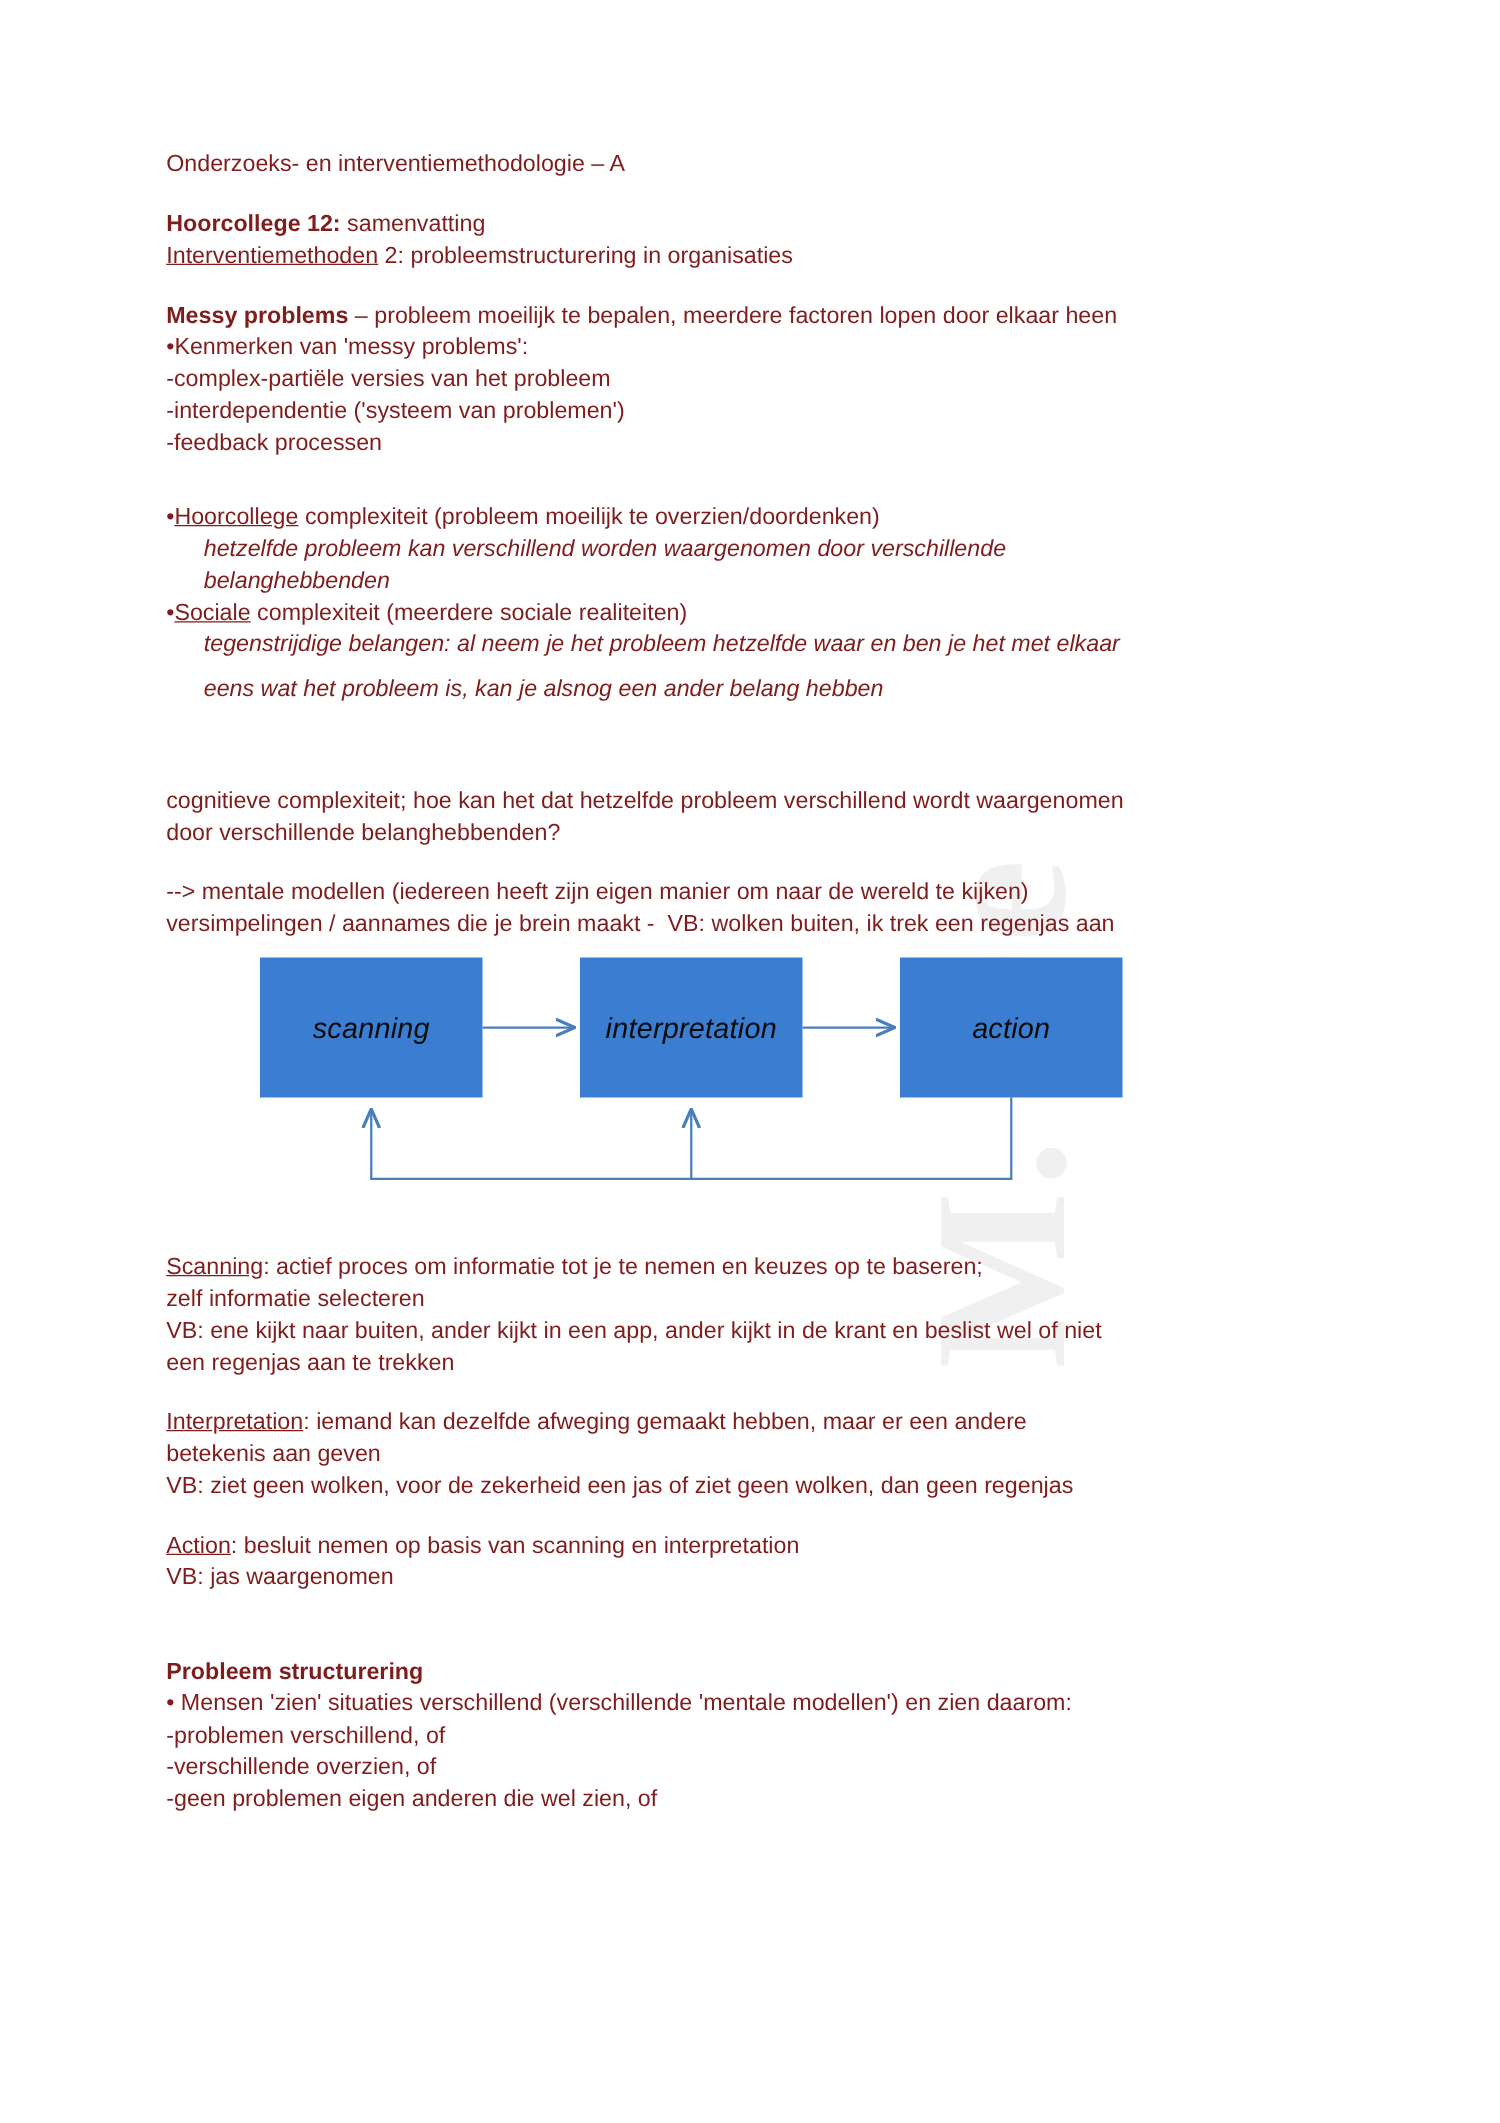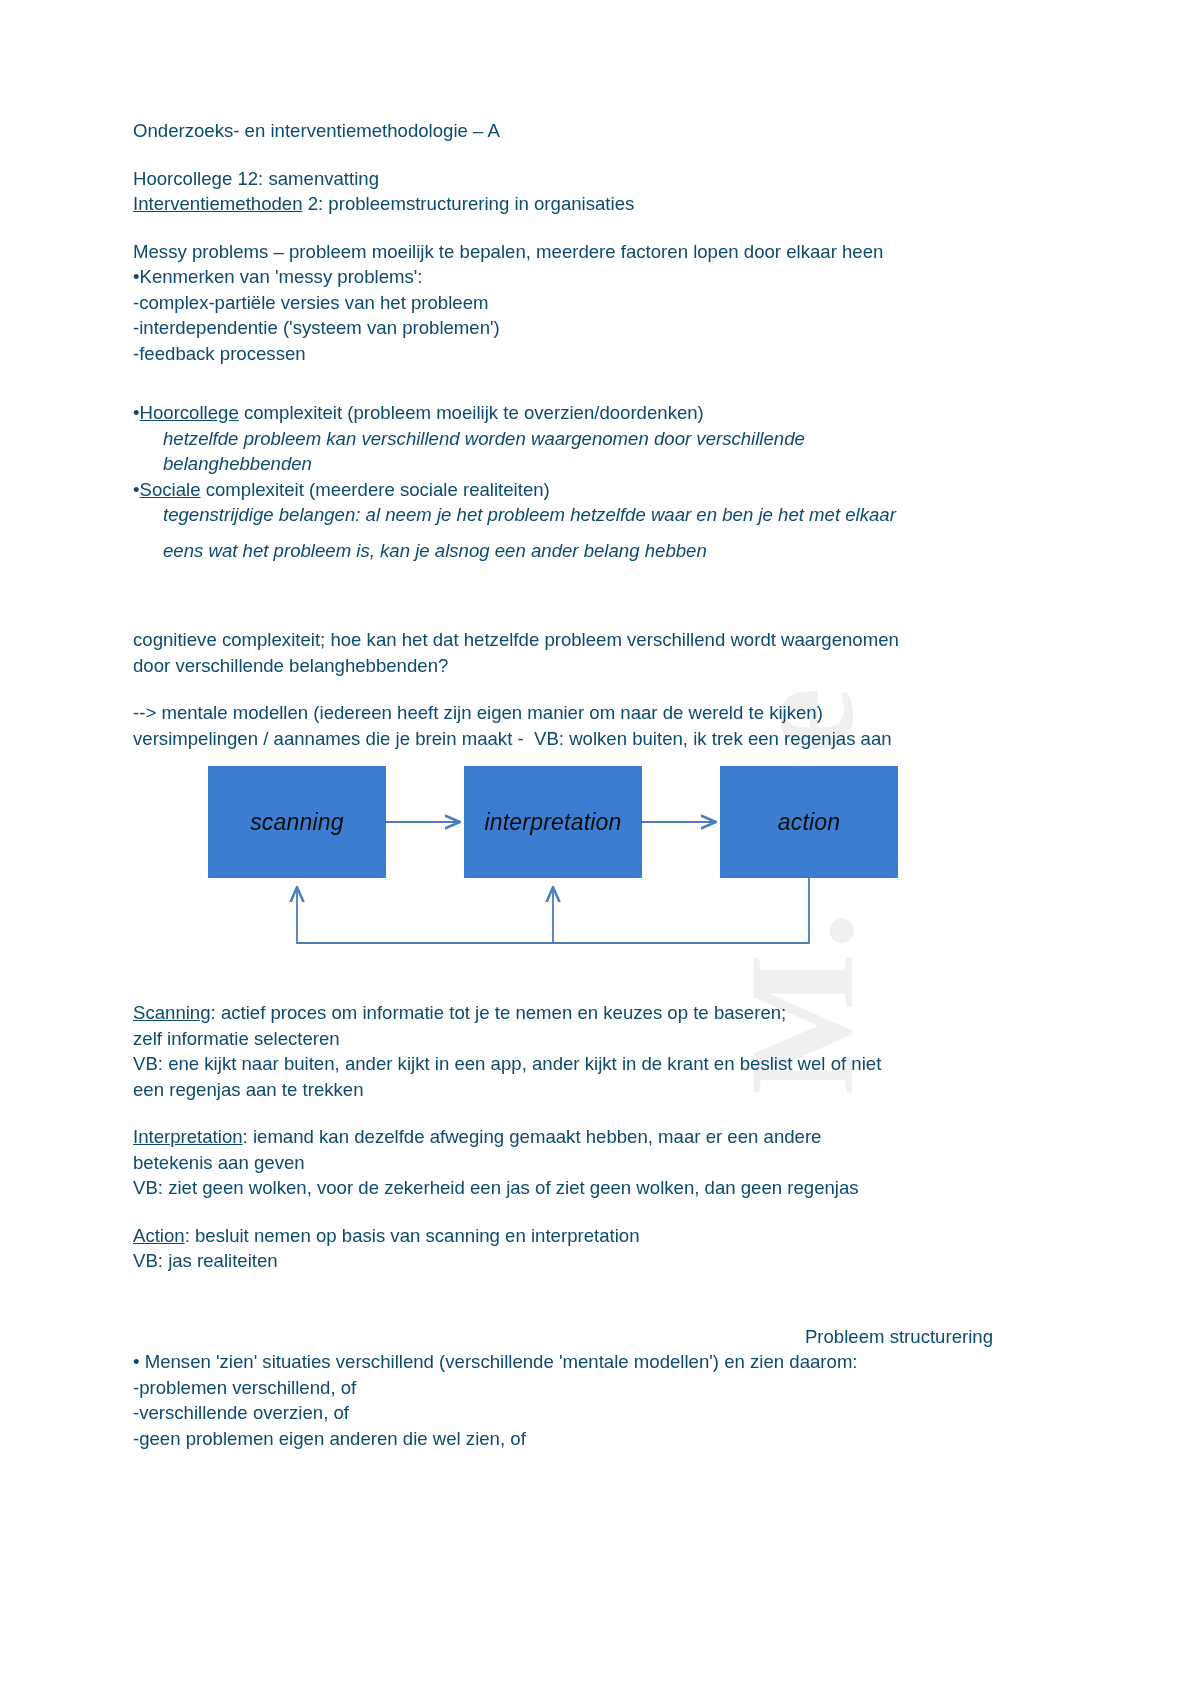--- a/index.html
+++ b/index.html
@@ -47,31 +47,31 @@
     position: absolute;
     left: 133px;
     top: 118px;
     width: 860px;
     z-index: 2;
   }
 
   .para {
     font-size: 18.6px;
     line-height: 25.5px;
-    color: #0c4a6e;
+    color: #7f1d1d;
     margin: 0;
     white-space: pre-wrap;
   }
   .gap-xs { height: 10px; }
   .gap-s  { height: 22px; }
   .gap-m  { height: 34px; }
   .gap-l  { height: 50px; }
   .gap-xl { height: 64px; }
 
-  .b  { font-weight: normal; text-align: right; }
+  .b  { font-weight: bold; }
   .u  { text-decoration: underline; }
   .i  { font-style: italic; }
   .indent { padding-left: 30px; }
 
   
   #diagram {
     position: relative;
     width: 860px;
     height: 215px;
     margin-top: 12px;
@@ -175,21 +175,21 @@
 
     <div class="gap-s"></div>
 
     <p class="para"><span class="u">Interpretation</span><span>: iemand kan dezelfde afweging gemaakt hebben, maar er een andere</span></p>
     <p class="para">betekenis aan geven</p>
     <p class="para">VB: ziet geen wolken, voor de zekerheid een jas of ziet geen wolken, dan geen regenjas</p>
 
     <div class="gap-s"></div>
 
     <p class="para"><span class="u">Action</span><span>: besluit nemen op basis van scanning en interpretation</span></p>
-    <p class="para">VB: jas realiteiten</p>
+    <p class="para">VB: jas waargenomen</p>
 
     <div class="gap-l"></div>
 
     <p class="para b">Probleem structurering</p>
     <p class="para">• Mensen 'zien' situaties verschillend (verschillende 'mentale modellen') en zien daarom:</p>
     <p class="para">-problemen verschillend, of</p>
     <p class="para">-verschillende overzien, of</p>
     <p class="para">-geen problemen eigen anderen die wel zien, of</p>
 
   </div>

